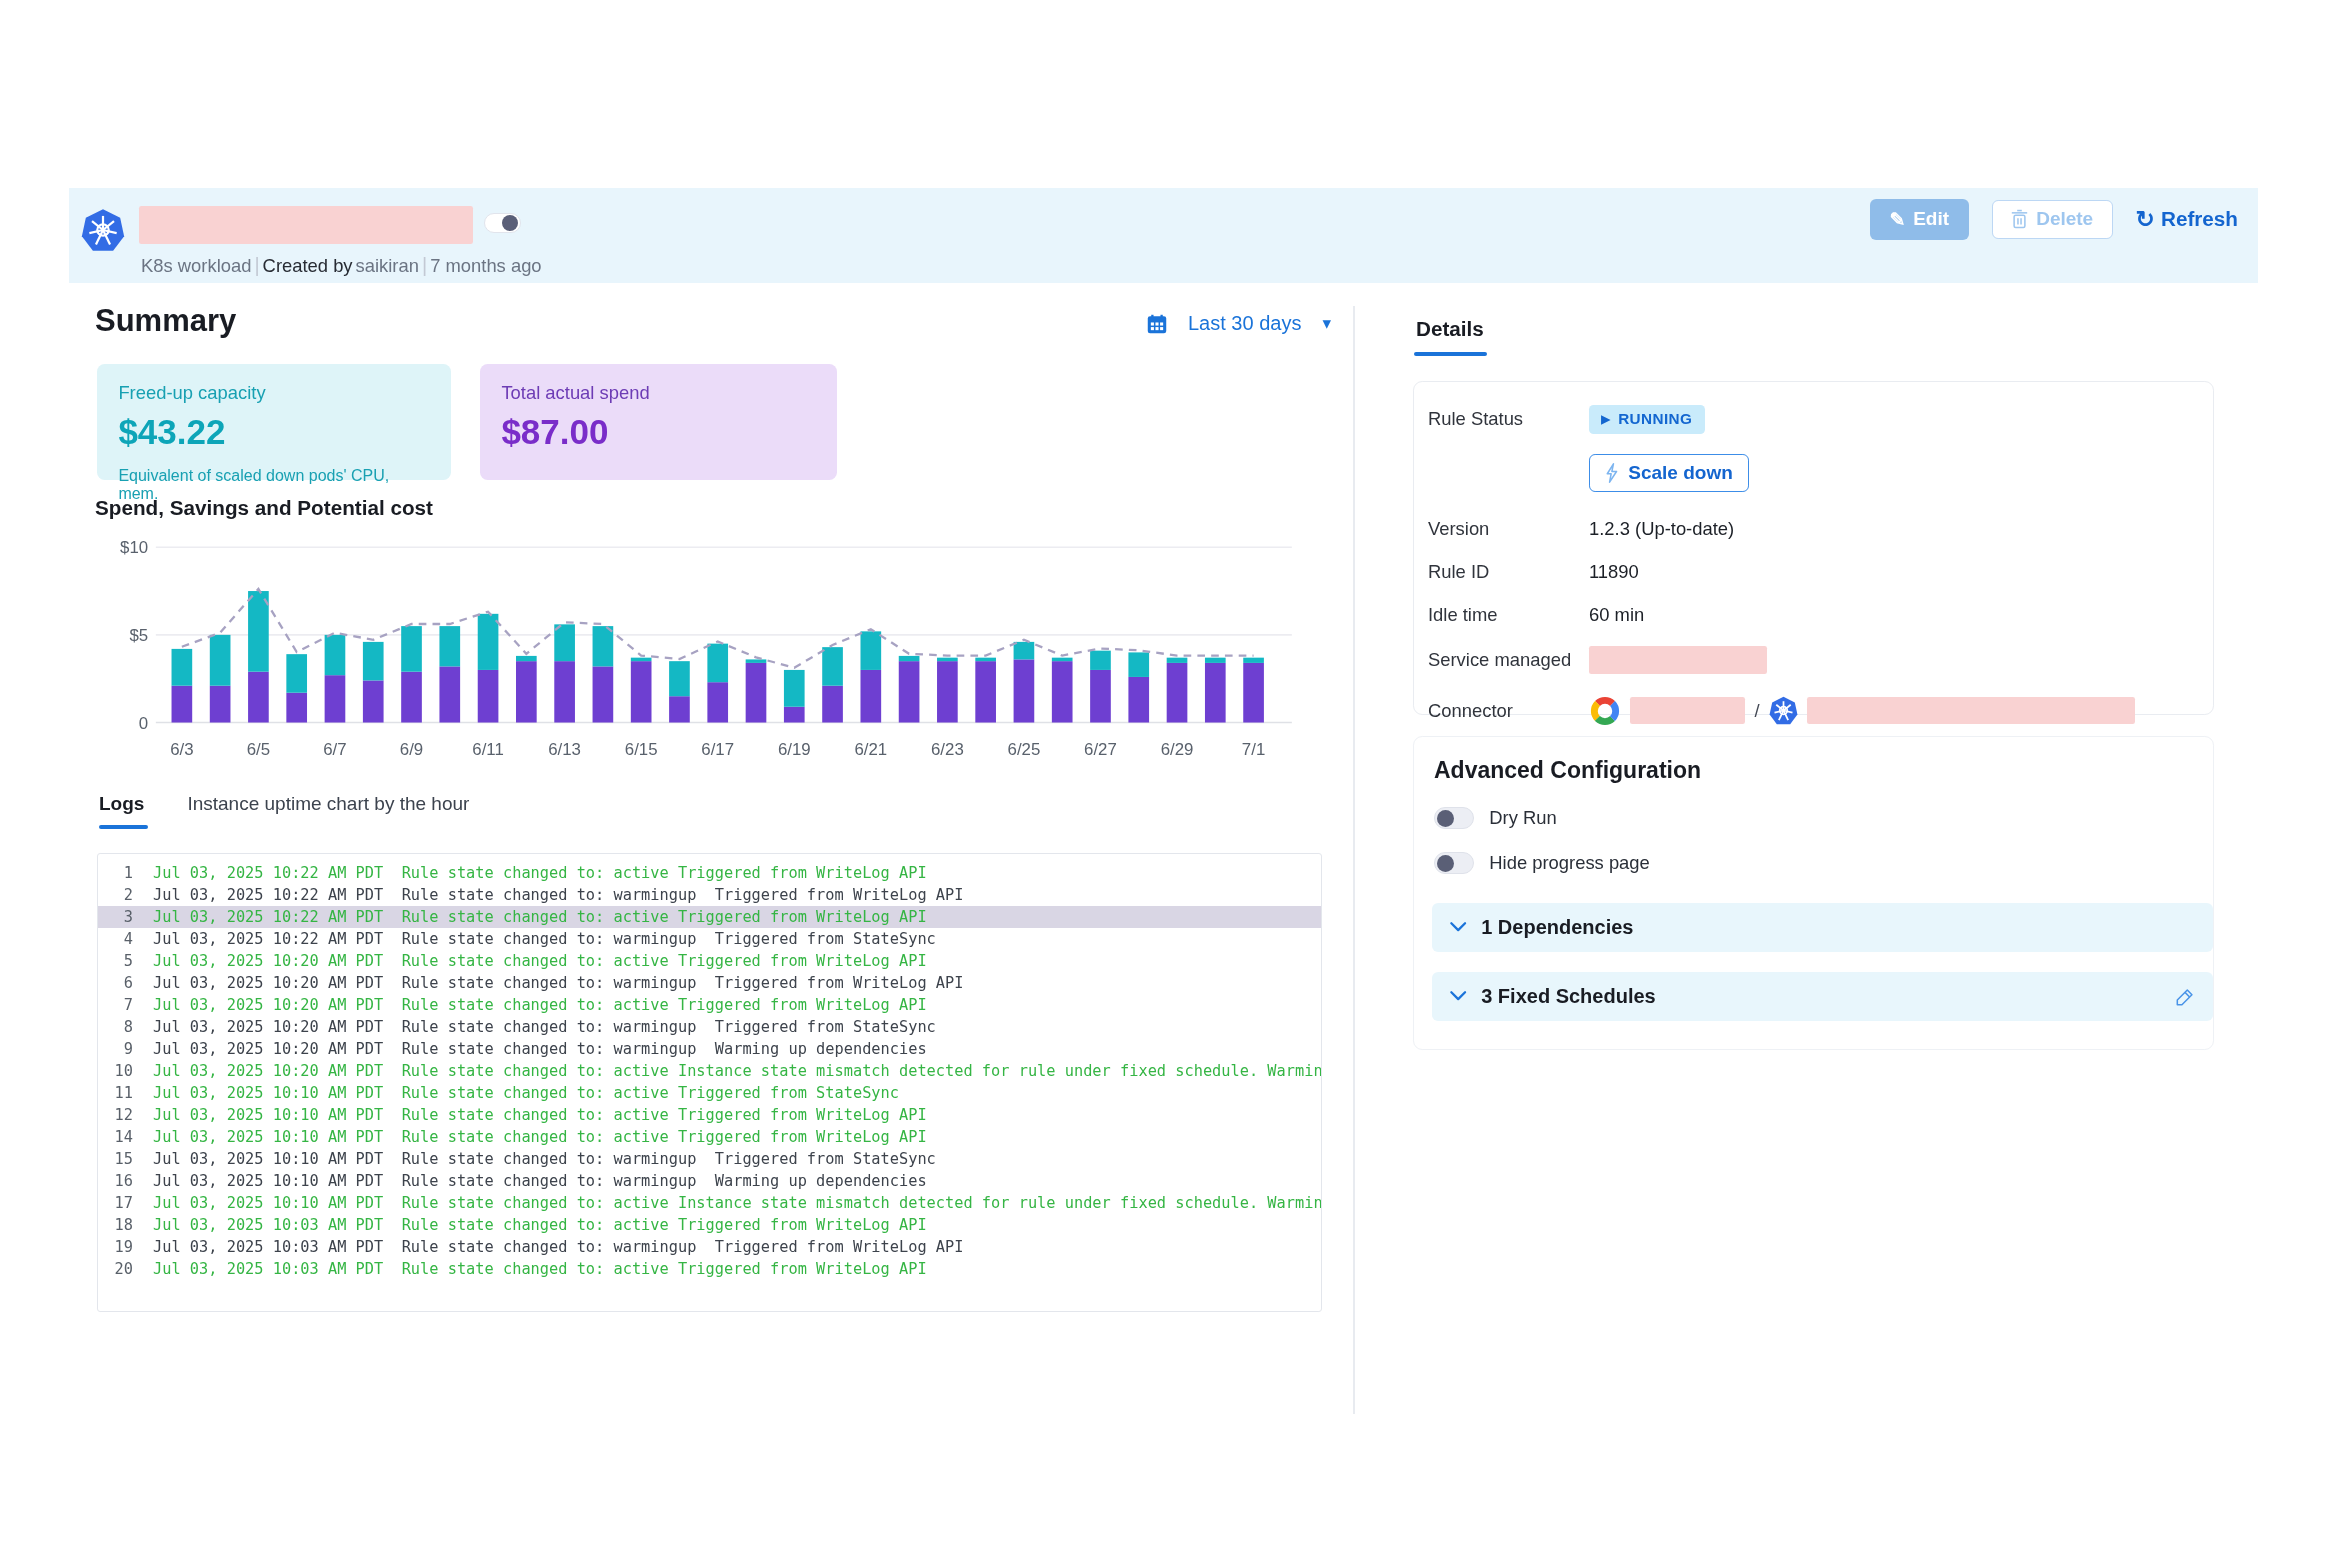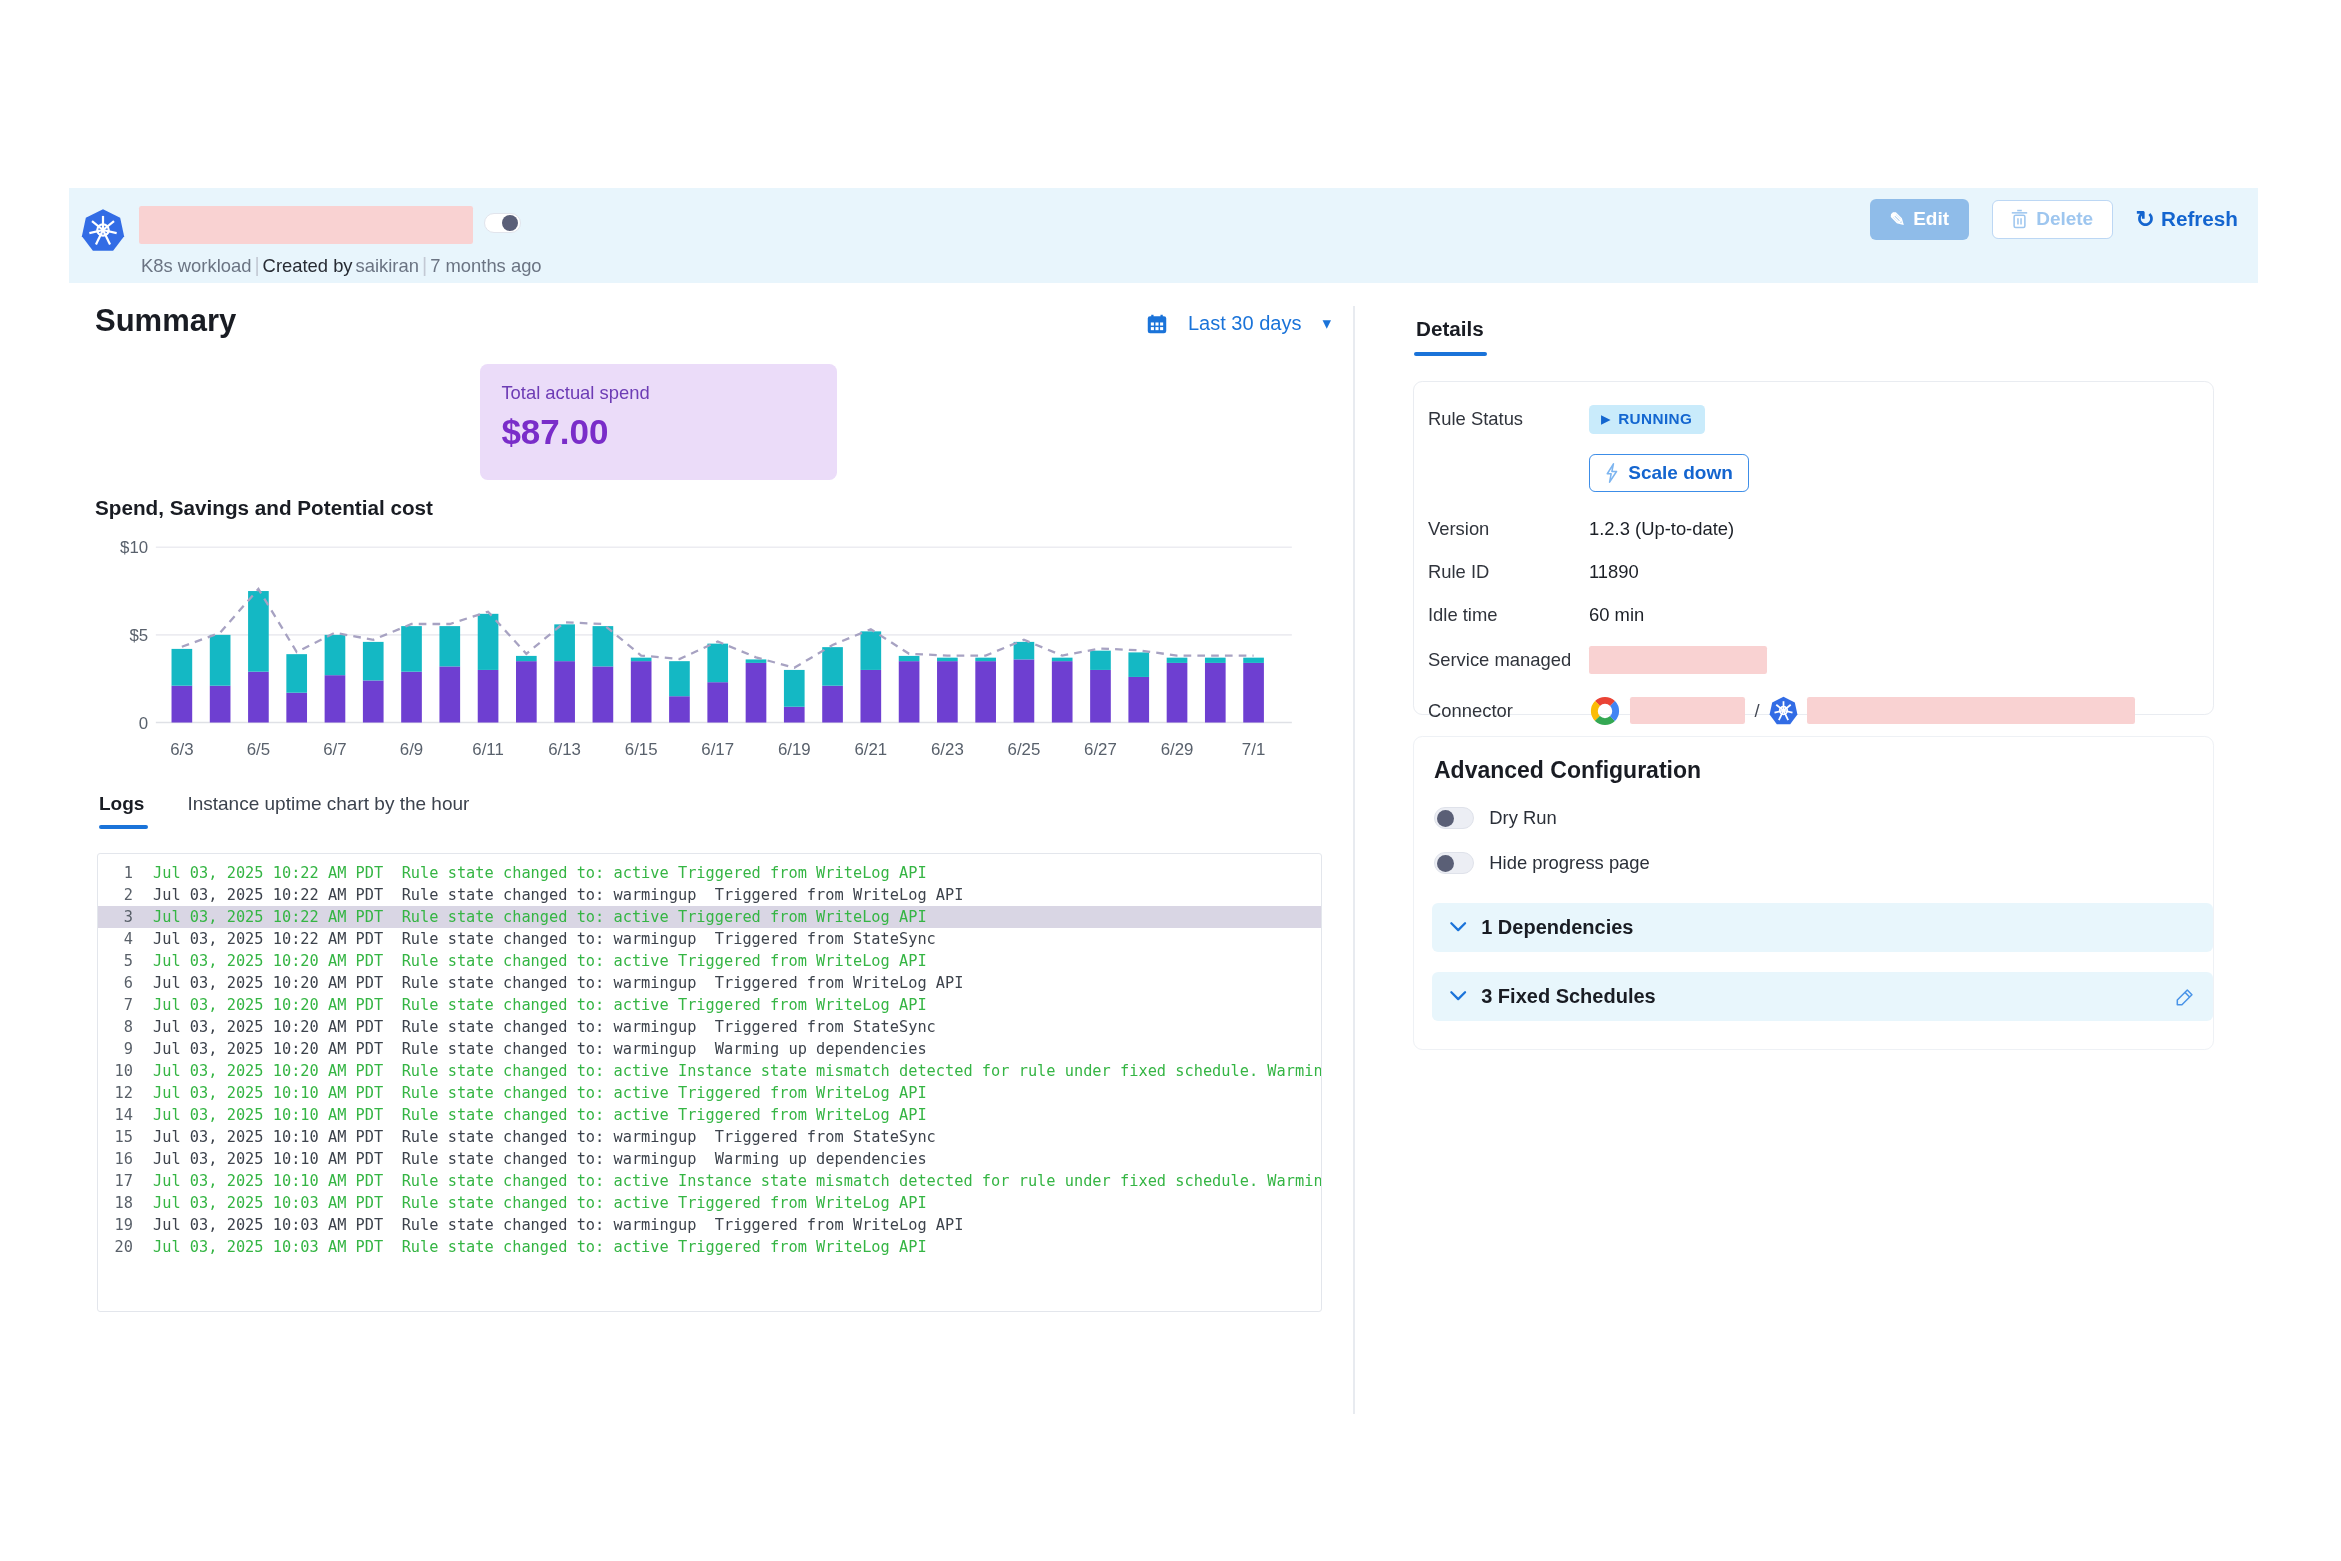--- a/index.html
+++ b/index.html
@@ -149,20 +149,25 @@
           <rect x="17" y="11" width="4" height="4"></rect>
         <rect x="5" y="17" width="4" height="4"></rect>
           <rect x="11" y="17" width="4" height="4"></rect>
           <rect x="17" y="17" width="4" height="4"></rect>
       </g>
     </svg>
     <span>Last 30 days</span>
     <span class="caret">▾</span>
   </div>
 
+  <div class="card card-cyan">
+    <div class="card-label">Freed-up capacity</div>
+    <div class="card-value">$43.22</div>
+    <div class="card-caption">Equivalent of scaled down pods' CPU, mem.</div>
+  </div>
   <div class="card card-purple">
     <div class="card-label">Total actual spend</div>
     <div class="card-value">$87.00</div>
   </div>
 
   <div class="chart-title">Spend, Savings and Potential cost</div>
   <svg id="chart-svg" width="1234" height="239" viewBox="0 0 1612 312">
       <line x1="86" y1="254" x2="1570" y2="254" stroke="#dfe1e6" stroke-width="2"></line>
       <text x="76" y="262" text-anchor="end" fill="#59616c" font-size="22" font-family="Liberation Sans, sans-serif">0</text>
       <line x1="86" y1="139.5" x2="1570" y2="139.5" stroke="#ececf1" stroke-width="2"></line>
@@ -255,20 +260,21 @@
       <div class="log-row"><span class="log-ln">1</span><span class="log-msg active">Jul 03, 2025 10:22 AM PDT  Rule state changed to: active Triggered from WriteLog API</span></div>
       <div class="log-row"><span class="log-ln">2</span><span class="log-msg warm">Jul 03, 2025 10:22 AM PDT  Rule state changed to: warmingup  Triggered from WriteLog API</span></div>
       <div class="log-row selected"><span class="log-ln">3</span><span class="log-msg active">Jul 03, 2025 10:22 AM PDT  Rule state changed to: active Triggered from WriteLog API</span></div>
       <div class="log-row"><span class="log-ln">4</span><span class="log-msg warm">Jul 03, 2025 10:22 AM PDT  Rule state changed to: warmingup  Triggered from StateSync</span></div>
       <div class="log-row"><span class="log-ln">5</span><span class="log-msg active">Jul 03, 2025 10:20 AM PDT  Rule state changed to: active Triggered from WriteLog API</span></div>
       <div class="log-row"><span class="log-ln">6</span><span class="log-msg warm">Jul 03, 2025 10:20 AM PDT  Rule state changed to: warmingup  Triggered from WriteLog API</span></div>
       <div class="log-row"><span class="log-ln">7</span><span class="log-msg active">Jul 03, 2025 10:20 AM PDT  Rule state changed to: active Triggered from WriteLog API</span></div>
       <div class="log-row"><span class="log-ln">8</span><span class="log-msg warm">Jul 03, 2025 10:20 AM PDT  Rule state changed to: warmingup  Triggered from StateSync</span></div>
       <div class="log-row"><span class="log-ln">9</span><span class="log-msg warm">Jul 03, 2025 10:20 AM PDT  Rule state changed to: warmingup  Warming up dependencies</span></div>
       <div class="log-row"><span class="log-ln">10</span><span class="log-msg active">Jul 03, 2025 10:20 AM PDT  Rule state changed to: active Instance state mismatch detected for rule under fixed schedule. Warming up</span></div>
+      <div class="log-row"><span class="log-ln">11</span><span class="log-msg active">Jul 03, 2025 10:10 AM PDT  Rule state changed to: active Triggered from StateSync</span></div>
       <div class="log-row"><span class="log-ln">12</span><span class="log-msg active">Jul 03, 2025 10:10 AM PDT  Rule state changed to: active Triggered from WriteLog API</span></div>
       <div class="log-row"><span class="log-ln">14</span><span class="log-msg active">Jul 03, 2025 10:10 AM PDT  Rule state changed to: active Triggered from WriteLog API</span></div>
       <div class="log-row"><span class="log-ln">15</span><span class="log-msg warm">Jul 03, 2025 10:10 AM PDT  Rule state changed to: warmingup  Triggered from StateSync</span></div>
       <div class="log-row"><span class="log-ln">16</span><span class="log-msg warm">Jul 03, 2025 10:10 AM PDT  Rule state changed to: warmingup  Warming up dependencies</span></div>
       <div class="log-row"><span class="log-ln">17</span><span class="log-msg active">Jul 03, 2025 10:10 AM PDT  Rule state changed to: active Instance state mismatch detected for rule under fixed schedule. Warming up</span></div>
       <div class="log-row"><span class="log-ln">18</span><span class="log-msg active">Jul 03, 2025 10:03 AM PDT  Rule state changed to: active Triggered from WriteLog API</span></div>
       <div class="log-row"><span class="log-ln">19</span><span class="log-msg warm">Jul 03, 2025 10:03 AM PDT  Rule state changed to: warmingup  Triggered from WriteLog API</span></div>
       <div class="log-row"><span class="log-ln">20</span><span class="log-msg active">Jul 03, 2025 10:03 AM PDT  Rule state changed to: active Triggered from WriteLog API</span></div>
     </div>
 

